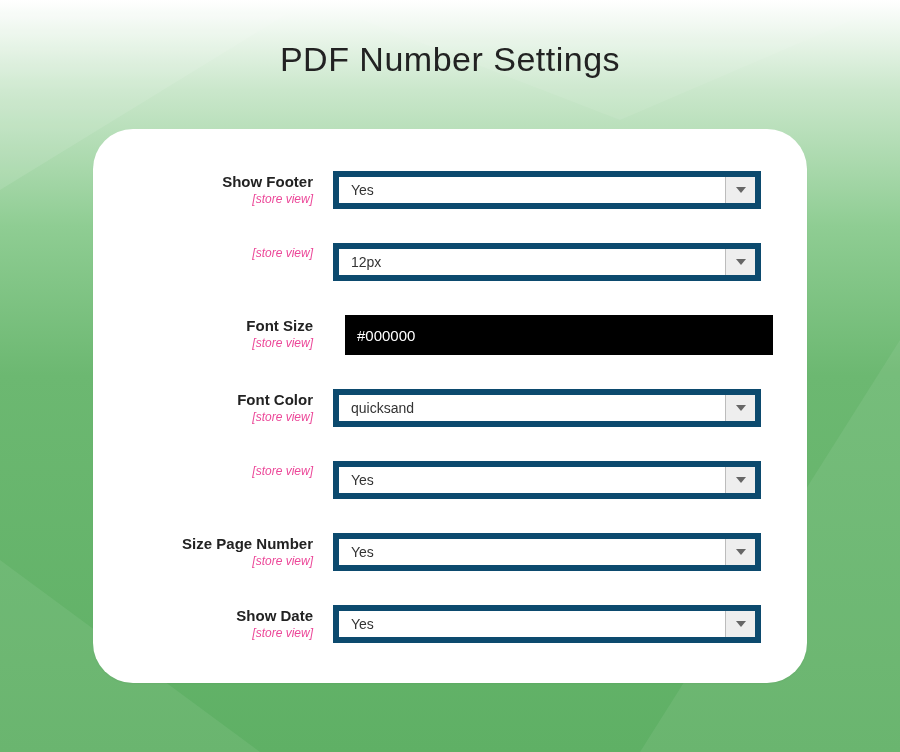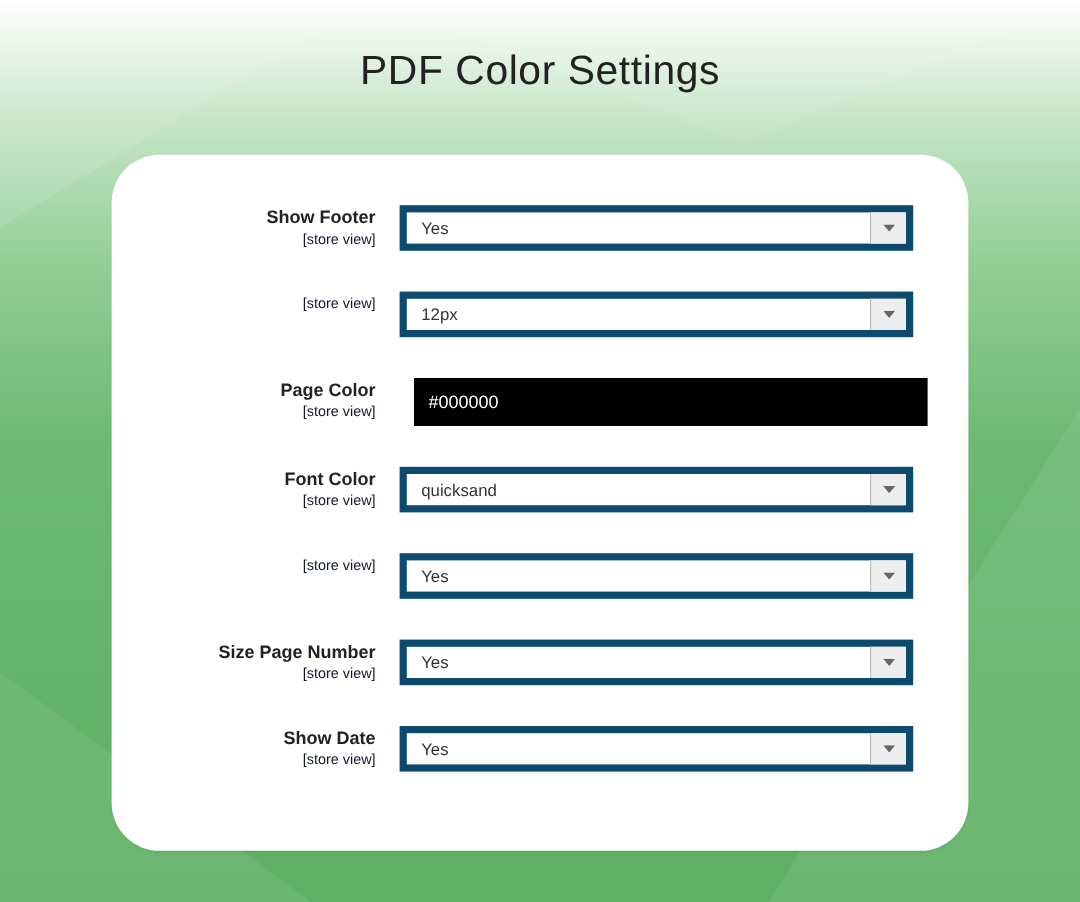--- a/index.html
+++ b/index.html
@@ -28,21 +28,21 @@
     position: relative;
     z-index: 2;
   }
   .panel {
     position: relative;
     z-index: 2;
     width: 714px;
     margin: 50px auto 0 auto;
     background: #ffffff;
     border-radius: 40px;
-    padding: 42px 46px 66px 30px;
+    padding: 42px 46px 40px 30px;
     box-shadow: 0 1px 2px rgba(0,0,0,0.04);
   }
   .field-row {
     display: flex;
     align-items: flex-start;
     margin-bottom: 34px;
   }
   .field-row:last-child { margin-bottom: 0; }
   .label-col {
     width: 210px;
@@ -51,23 +51,24 @@
     padding-top: 2px;
   }
   .label-main {
     font-size: 15px;
     font-weight: 700;
     color: #222;
     line-height: 1.2;
   }
   .label-scope {
     font-size: 12px;
-    color: #0f172a;
+    color: #ec4899;
     line-height: 1.2;
     margin-top: 1px;
+    font-style: italic;
   }
   .control-col {
     flex: 1;
   }
   .select-wrap {
     display: flex;
     width: 100%;
     height: 38px;
     border: 6px solid #0c4a6e;
     background: #fff;
@@ -105,21 +106,21 @@
 </head>
 <body>
 
 <svg class="bg-shapes" viewBox="0 0 900 752" preserveAspectRatio="none">
   <polygon points="0,190 310,0 0,0" fill="rgba(255,255,255,0.10)"></polygon>
   <polygon points="310,0 620,120 900,0" fill="rgba(255,255,255,0.08)"></polygon>
   <polygon points="0,560 260,752 0,752" fill="rgba(255,255,255,0.07)"></polygon>
   <polygon points="900,340 640,752 900,752" fill="rgba(255,255,255,0.07)"></polygon>
 </svg>
 
-<h1 class="page-title">PDF Color Settings</h1>
+<h1 class="page-title">PDF Number Settings</h1>
 
 <div class="panel">
 
   <div class="field-row">
     <div class="label-col">
       <div class="label-main">Show Footer</div>
       <div class="label-scope">[store view]</div>
     </div>
     <div class="control-col">
       <div class="select-wrap">
@@ -144,21 +145,21 @@
           <svg width="10" height="6">
               <polygon points="0,0 10,0 5,6" fill="#666"></polygon>
             </svg>
         </div>
       </div>
     </div>
   </div>
 
   <div class="field-row">
     <div class="label-col">
-      <div class="label-main">Page Color</div>
+      <div class="label-main">Font Size</div>
       <div class="label-scope">[store view]</div>
     </div>
     <div class="control-col">
       <div class="color-input" style="background:#000000;color:#ffffff;margin-left:12px;">#000000</div>
     </div>
   </div>
 
   <div class="field-row">
     <div class="label-col">
       <div class="label-main">Font Color</div>

